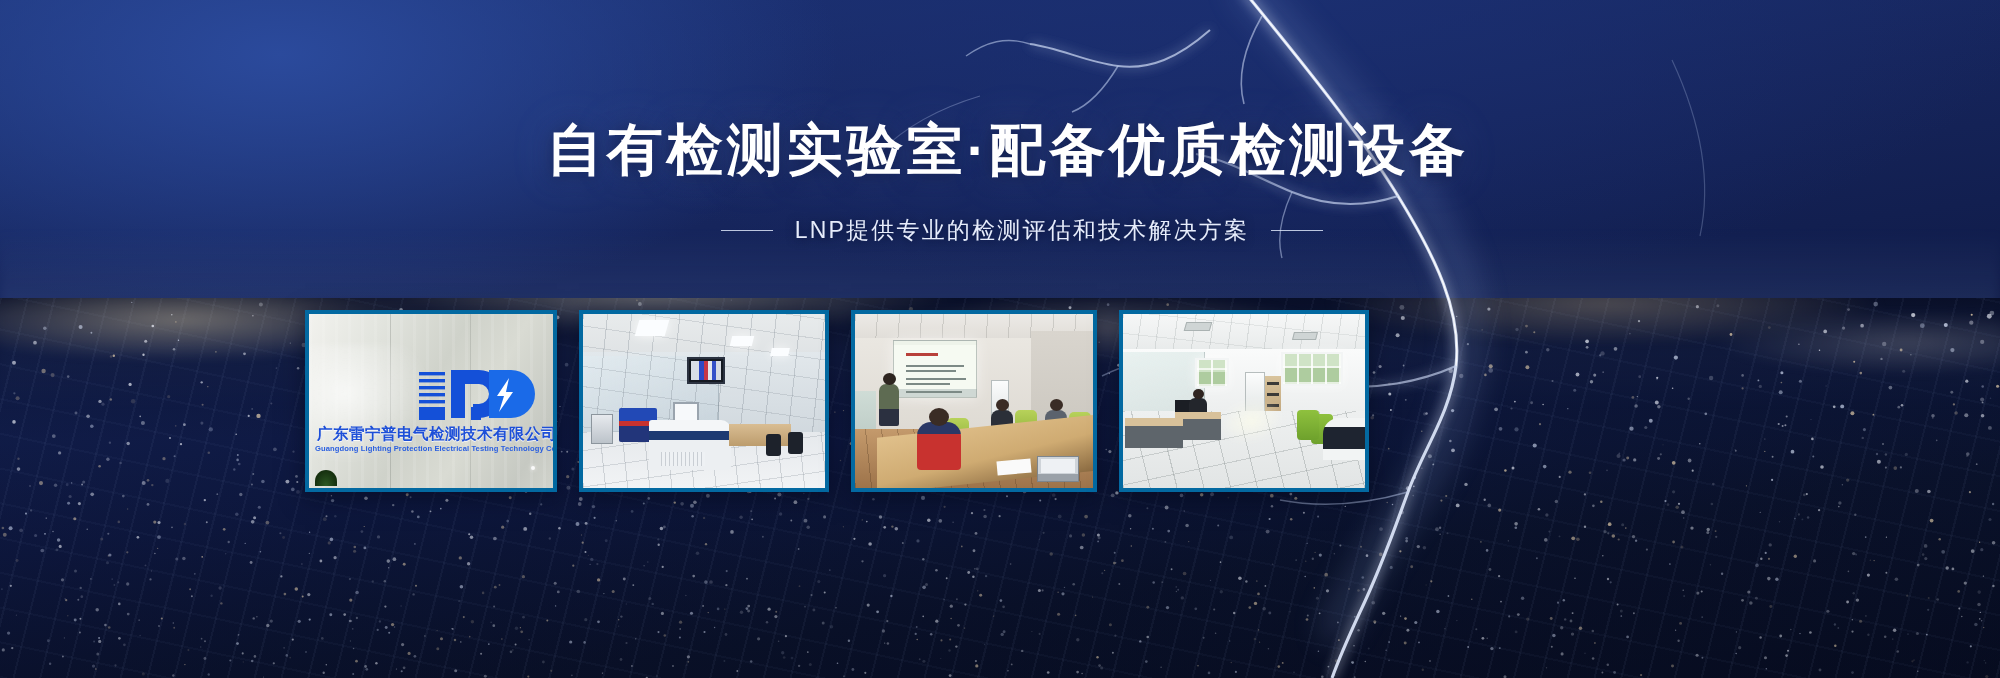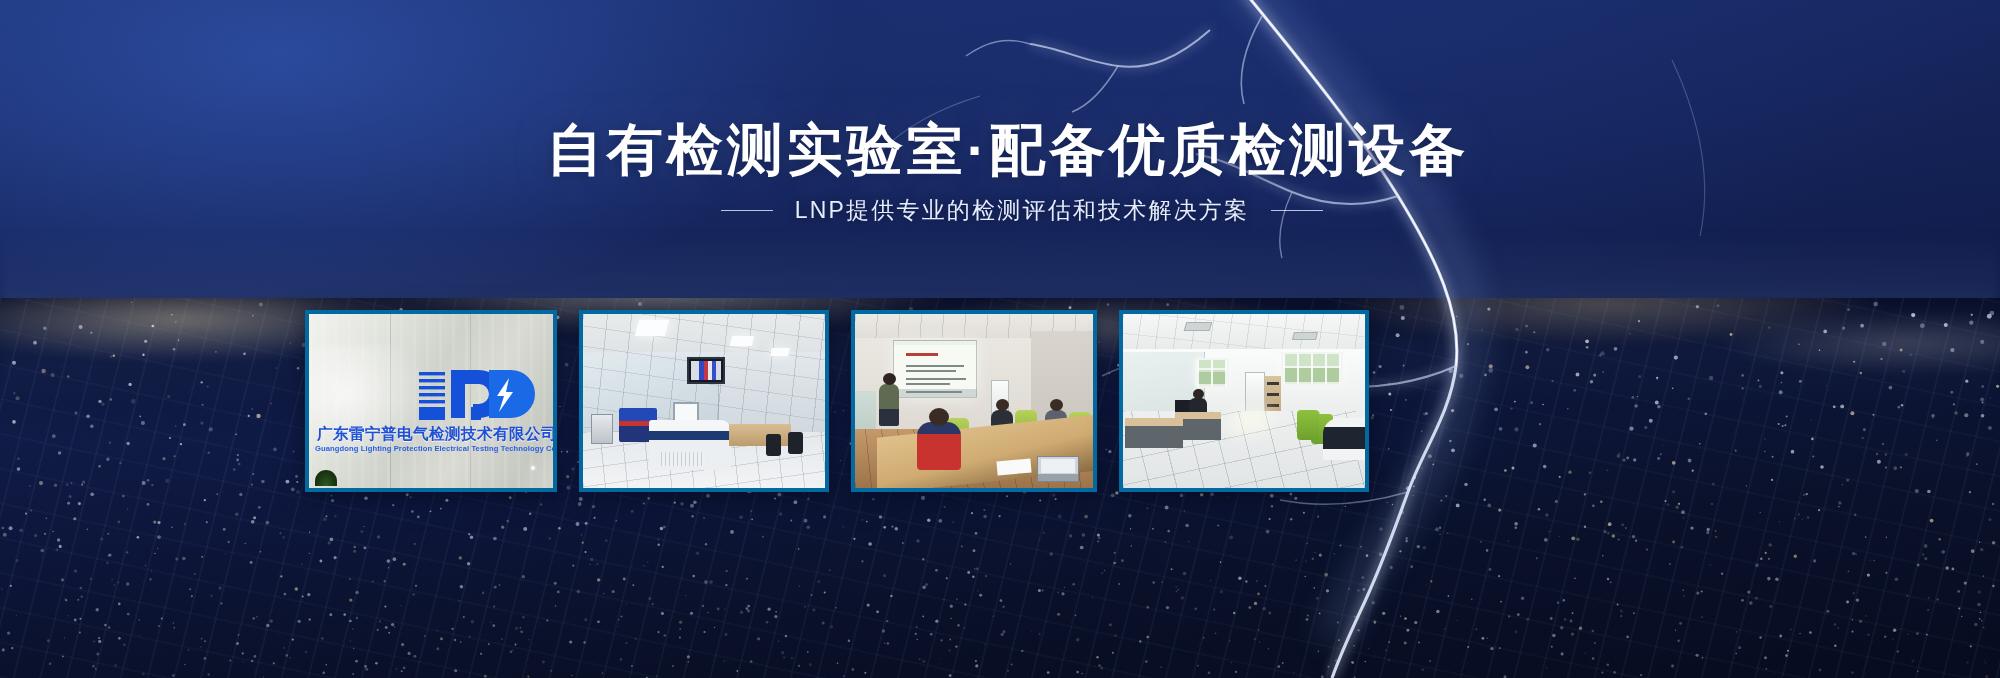--- a/index.html
+++ b/index.html
@@ -60,21 +60,21 @@
   .headline{
     color:#ffffff;
     font-size:56px;
     font-weight:bold;
     letter-spacing:4px;
     line-height:1.16;
     text-shadow:0 2px 18px rgba(10,20,60,.75), 0 0 42px rgba(150,180,255,.25);
     white-space:nowrap;
   }
   .sub-row{
-    margin-top:12px;
+    margin-top:32px;
     display:flex; align-items:center; justify-content:center; gap:22px;
     white-space:nowrap;
     padding-left:28px;
   }
   .sub-rule{
     display:block; width:52px; height:1px;
     background:rgba(226,234,252,.82);
   }
   .subtitle{
     color:#e6ecfb;

